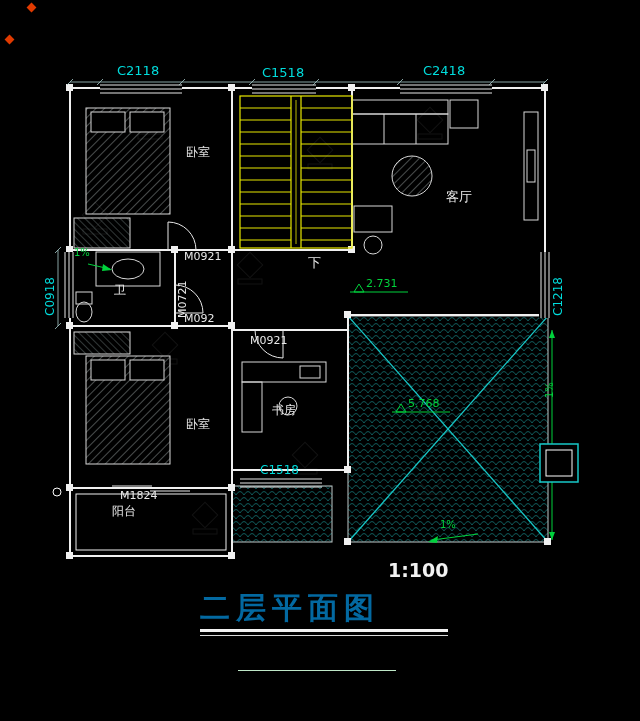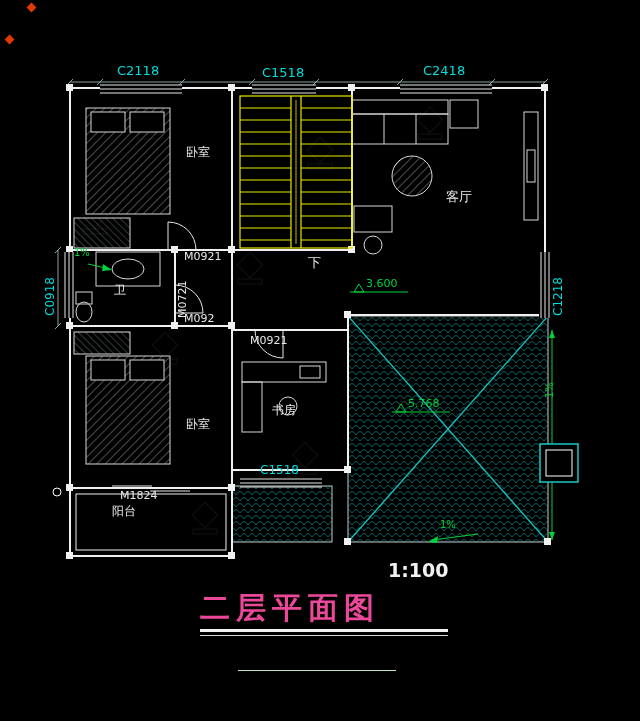--- a/index.html
+++ b/index.html
@@ -6,21 +6,21 @@
   .canvas{position:relative;width:640px;height:721px;background:#000;overflow:hidden;
           font-family:"DejaVu Sans",sans-serif;border-radius:13px;}
   .canvas svg{position:absolute;left:0;top:0;}
   .lbl{position:absolute;white-space:nowrap;line-height:1;}
   .cyan{color:#00dcdc}
   .wht{color:#e9e9e9}
   .grn{color:#00d23c}
   .s10{font-size:10px}.s11{font-size:11px}.s12{font-size:12px}.s13{font-size:13px}
   .vert{transform:rotate(-90deg);transform-origin:0 0;}
   .red-mark{position:absolute;width:7px;height:7px;background:#e03a00;transform:rotate(45deg);}
-  .title-main{position:absolute;left:200px;top:588px;font-size:30px;color:#ec4899;
+  .title-main{position:absolute;left:200px;top:588px;font-size:30px;color:#0369a1;
               letter-spacing:6px;font-weight:600;}
   .title-scale{position:absolute;left:388px;top:559px;font-size:19px;color:#f2f2f2;font-weight:600;}
   .rule1{position:absolute;left:200px;top:629px;width:248px;height:3px;background:#f2f2f2;}
   .rule2{position:absolute;left:200px;top:635px;width:248px;height:1px;background:#d9d9d9;}
   .area-note{position:absolute;left:240px;top:651px;font-size:13px;color:#00d23c;letter-spacing:1px;}
   .rule3{position:absolute;left:238px;top:670px;width:158px;height:1px;background:#bfe8c8;}
 </style>
 </head>
 <body>
 
@@ -239,21 +239,21 @@
   <span class="lbl wht s11" style="left:120px;top:490px">M1824</span>
 
   <span class="lbl wht s12" style="left:186px;top:146px">卧室</span>
   <span class="lbl wht s13" style="left:446px;top:190px">客厅</span>
   <span class="lbl wht s12" style="left:114px;top:284px">卫</span>
   <span class="lbl wht s12" style="left:272px;top:404px">书房</span>
   <span class="lbl wht s12" style="left:186px;top:418px">卧室</span>
   <span class="lbl wht s12" style="left:112px;top:505px">阳台</span>
   <span class="lbl wht s13" style="left:308px;top:256px">下</span>
 
-  <span class="lbl grn s11" style="left:366px;top:278px">3.600</span>
+  <span class="lbl grn s11" style="left:366px;top:278px">2.731</span>
   <span class="lbl grn s11" style="left:408px;top:398px">5.768</span>
   <span class="lbl grn s10" style="left:74px;top:248px">1%</span>
   <span class="lbl grn s10 vert" style="left:545px;top:398px">1%</span>
   <span class="lbl grn s10" style="left:440px;top:520px">1%</span>
 
   <span class="title-main">二层平面图</span>
   <span class="title-scale">1:100</span>
   <div class="rule1"></div>
   <div class="rule2"></div>
   <div class="rule3"></div>

